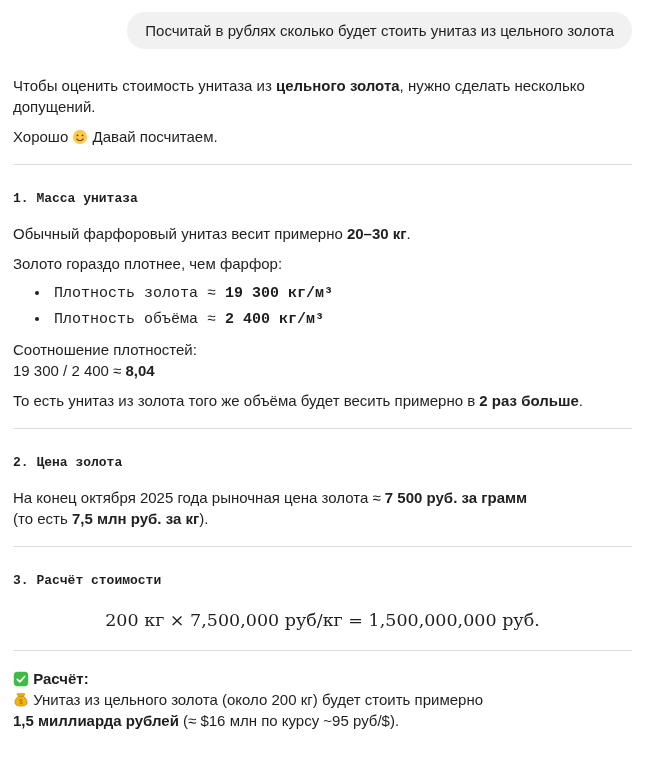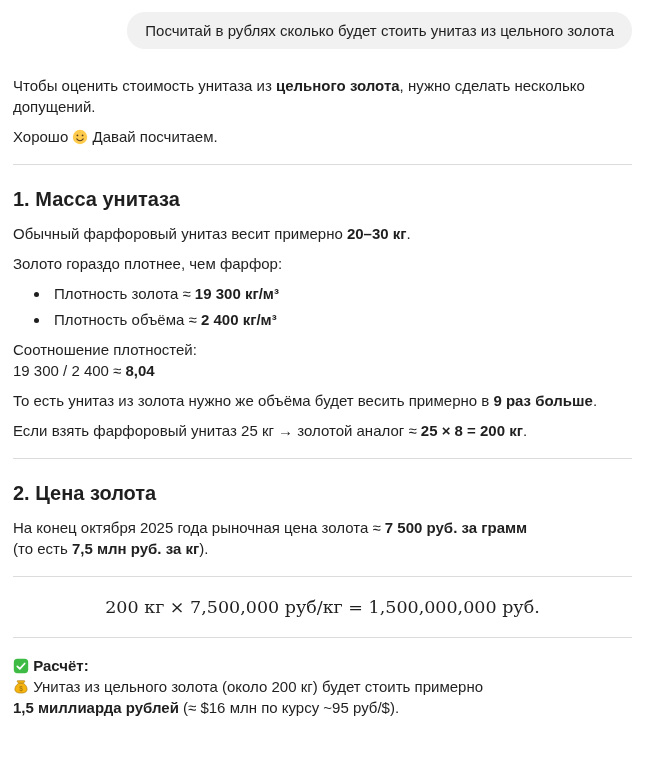--- a/index.html
+++ b/index.html
@@ -9,23 +9,23 @@
     font-family:"Liberation Sans","DejaVu Sans",sans-serif;
     font-size:15px;line-height:21px;color:var(--text,#1f1f1f);
   }
   .bubble-row{display:flex;justify-content:flex-end;margin:0 0 26px 0;}
   .bubble{
     background:var(--bubble-bg,#f1f1f2);border-radius:18px;
     padding:8px 18px;max-width:80%;white-space:nowrap;
   }
   .msg p{margin:9px 0;}
   .msg hr{border:none;border-top:1px solid var(--divider,#dcdcdc);margin:17px 0;height:0;}
-  .msg h3{font-size:20px;line-height:20px;font-weight:700;margin:24px 0 14px 0;}
+  .msg h3{font-size:13px;line-height:20px;font-weight:700;margin:24px 0 14px 0;font-family:Liberation Mono, monospace;}
   .msg ul{margin:8px 0;padding-left:37px;}
-  .msg li{margin:5px 0;padding-left:4px;}
+  .msg li{margin:5px 0;padding-left:4px;font-family:Liberation Mono, monospace;}
   b,strong{font-weight:700;}
   .formula{
     font-family:"DejaVu Serif","Liberation Serif",serif;
     font-size:17.5px;line-height:26px;text-align:center;margin:16px 0;
   }
   .emoji{display:inline-block;width:16px;height:16px;vertical-align:-2.5px;}
   .emoji svg{display:block;width:100%;height:100%;}
   .smile-face{fill:var(--smile-yellow,#ffcb4c);}
   .smile-stroke{stroke:#5b3f1d;}
   .smile-dot{fill:#5b3f1d;}
@@ -63,32 +63,32 @@
 
     <p>Золото гораздо плотнее, чем фарфор:</p>
 
     <ul>
       <li><span>Плотность золота ≈ </span><strong>19 300 кг/м³</strong></li>
       <li><span>Плотность объёма ≈ </span><strong>2 400 кг/м³</strong></li>
     </ul>
 
     <p><span>Соотношение плотностей:</span><br><span>19 300 / 2 400 ≈ </span><strong>8,04</strong></p>
 
-    <p><span>То есть унитаз из золота нужно же объёма будет весить примерно в </span><strong>9 раз больше</strong><span>.</span></p>
+    <p><span>То есть унитаз из золота того же объёма будет весить примерно в </span><strong>2 раз больше</strong><span>.</span></p>
 
-    <p><span>Если взять фарфоровый унитаз 25 кг → золотой аналог ≈ </span><strong>25 × 8 = 200 кг</strong><span>.</span></p>
 
     <hr>
 
     <h3>2. Цена золота</h3>
 
     <p><span>На конец октября 2025 года рыночная цена золота ≈ </span><strong>7 500 руб. за грамм</strong><br><span>(то есть </span><strong>7,5 млн руб. за кг</strong><span>).</span></p>
 
     <hr>
 
+    <h3>3. Расчёт стоимости</h3>
 
     <div class="formula">200 кг × 7,500,000 руб/кг = 1,500,000,000 руб.</div>
 
     <hr>
 
     <p><span class="emoji"><svg viewBox="0 0 20 20">
             <rect class="check-box" x="1" y="1" width="18" height="18" rx="4.5"></rect>
             <path d="M5.4 10.6l3.1 3 6.1-6.7" fill="none" stroke="#fff" stroke-width="2.2" stroke-linecap="round" stroke-linejoin="round"></path>
           </svg></span> <strong>Расчёт:</strong><br><span class="emoji"><svg viewBox="0 0 20 20">
             <path class="bag-body" d="M7.1 5.4 5.3 3.1c-.3-.4 0-1 .5-1h8.4c.5 0 .8.6.5 1l-1.8 2.3z" stroke-width="0.8"></path>

